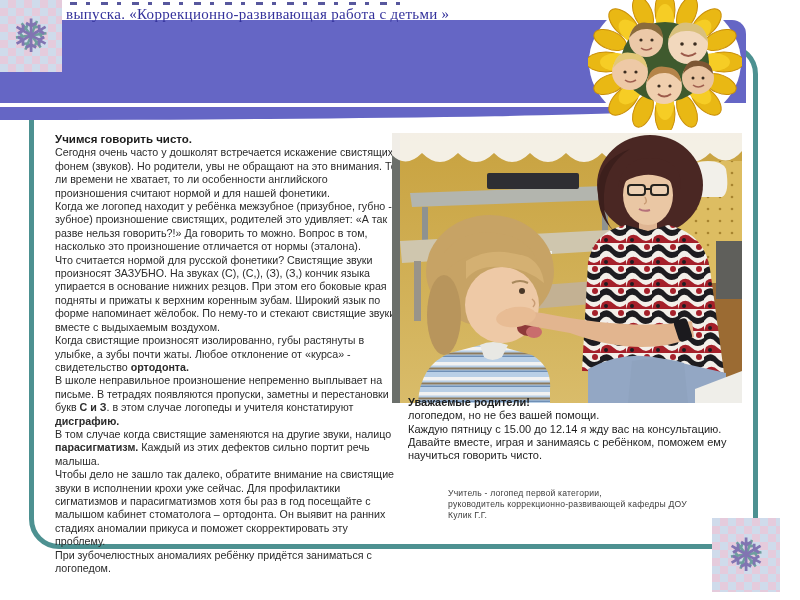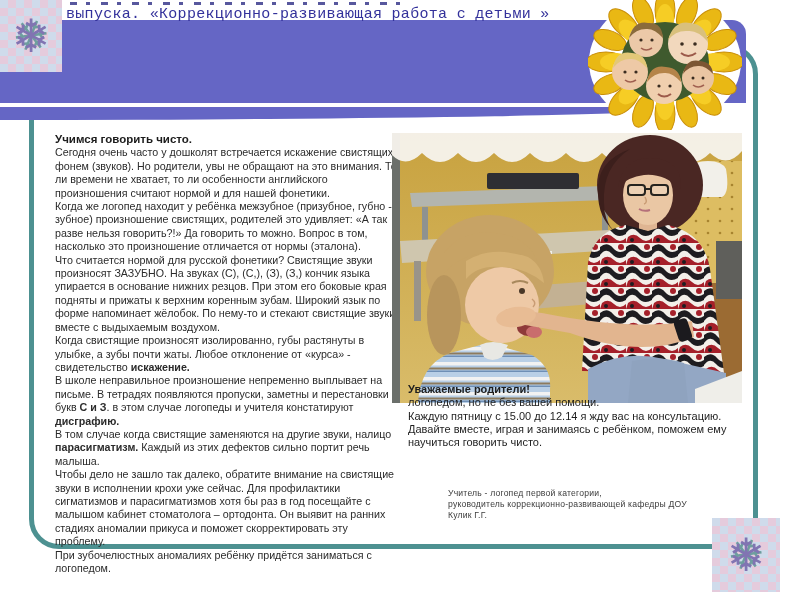--- a/index.html
+++ b/index.html
@@ -13,21 +13,21 @@
   
   .band-main{position:absolute;left:0;top:20px;width:746px;height:83px;
              background:#6566c5;border-radius:0 14px 0 0;}
   .band-gap{position:absolute;left:0;top:103px;width:746px;height:4px;background:#ffffff;}
   .band-swoosh{position:absolute;left:0;top:107px;width:700px;height:13px;
                background:#6566c5;border-bottom-right-radius:700px 13px;}
 
   
   .clip-line{position:absolute;left:70px;top:2px;width:330px;height:3px;opacity:.85;
              background:repeating-linear-gradient(90deg,#3a3a8c 0 7px,transparent 7px 16px,#3a3a8c 16px 20px,transparent 20px 31px);}
-  .title2{position:absolute;left:66px;top:6px;width:640px;font-family:Liberation Mono, monospace;
+  .title2{position:absolute;left:66px;top:6px;width:640px;font-family:Liberation Serif, serif;
           font-size:15px;letter-spacing:.3px;color:#33319b;white-space:nowrap;}
 
   
   .snow{position:absolute;background:conic-gradient(#e5cbdc 25%,#cfdbeb 0 50%,#e5cbdc 0 75%,#cfdbeb 0) 0 0/16px 16px;
         display:flex;align-items:center;justify-content:center;}
   .snow-tl{left:0;top:0;width:62px;height:72px;}
   .snow-br{left:712px;top:518px;width:68px;height:74px;z-index:6;}
   .sf{position:relative;width:50px;height:50px;}
   .sf span{position:absolute;left:0;top:0;width:100%;height:100%;display:flex;align-items:center;justify-content:center;
            font-size:46px;line-height:1;font-family:"DejaVu Sans",sans-serif;}
@@ -39,21 +39,21 @@
   
   .article{position:absolute;left:55px;top:133px;width:342px;color:#2b2b2b;
            font-size:10.7px;line-height:13.4px;}
   .article h1{margin:0;font-size:11.5px;line-height:13.4px;text-align:left;color:#1c1c1c;}
   .article p{margin:0;}
 
   
   .photo{position:absolute;left:392px;top:133px;width:350px;height:270px;overflow:hidden;}
 
   
-  .note{position:absolute;left:408px;top:383px;width:345px;color:#1e1e1e;
+  .note{position:absolute;left:408px;top:396px;width:345px;color:#1e1e1e;
         font-size:11px;line-height:13.3px;z-index:3;}
   .note .head{font-weight:bold;}
 
   
   .sig{position:absolute;left:448px;top:488px;width:320px;color:#3c3c3c;
        font-size:8.6px;line-height:10.8px;letter-spacing:.2px;}
 </style>
 </head>
 <body>
 
@@ -148,21 +148,21 @@
       </g>
     </svg>
   </div>
 
   <div class="article">
     <h1>Учимся говорить чисто.</h1>
     <div>
         <p><span>Сегодня очень часто у дошколят встречается искажение свистящих фонем (звуков). Но родители, увы не обращают на это внимания. То ли времени не хватает, то ли особенности английского произношения считают нормой и для нашей фонетики.</span></p>
         <p><span> Когда же логопед находит у ребёнка межзубное (призубное, губно - зубное) произношение свистящих, родителей это удивляет: «А так разве нельзя говорить?!» Да говорить то можно. Вопрос в том, насколько это произношение отличается от нормы (эталона).</span></p>
         <p><span>Что считается нормой для русской фонетики? Свистящие звуки произносят ЗАЗУБНО. На звуках (С), (С,), (З), (З,) кончик языка упирается в основание нижних резцов. При этом его боковые края подняты и прижаты к верхним коренным зубам. Широкий язык по форме напоминает жёлобок. По нему-то и стекают свистящие звуки вместе с выдыхаемым воздухом.</span></p>
-        <p><span> Когда свистящие произносят изолированно, губы растянуты в улыбке, а зубы почти жаты. Любое отклонение от «курса» - свидетельство </span><b>искажение.</b></p>
+        <p><span> Когда свистящие произносят изолированно, губы растянуты в улыбке, а зубы почти жаты. Любое отклонение от «курса» - свидетельство </span><b>ортодонта.</b></p>
         <p><span>В школе неправильное произношение непременно выплывает на письме. В тетрадях появляются пропуски, заметны и перестановки букв </span><b>С и З</b><span>. в этом случае логопеды и учителя констатируют </span><b>дисграфию.</b></p>
         <p><span>В том случае когда свистящие заменяются на другие звуки, налицо </span><b>парасигматизм.</b><span> Каждый из этих дефектов сильно портит речь малыша.</span></p>
         <p><span>Чтобы дело не зашло так далеко, обратите внимание на свистящие звуки в исполнении крохи уже сейчас. Для профилактики сигматизмов и парасигматизмов хотя бы раз в год посещайте с малышом кабинет стоматолога – ортодонта.  Он выявит на ранних стадиях аномалии прикуса и поможет скорректировать эту проблему.</span></p>
         <p><span> При зубочелюстных аномалиях ребёнку придётся заниматься с логопедом.</span></p>
       </div>
   </div>
 
   <div class="photo">
     <svg width="350" height="270" viewBox="0 0 350 270">
       <defs>

